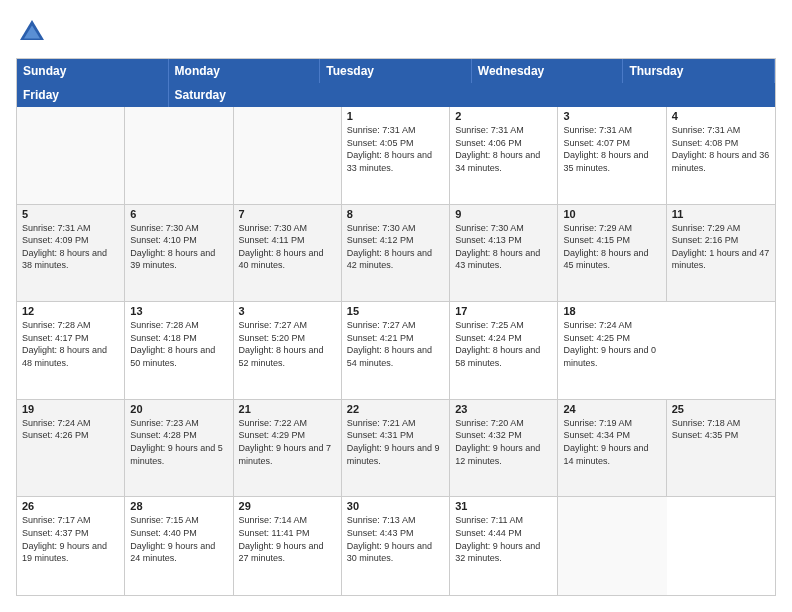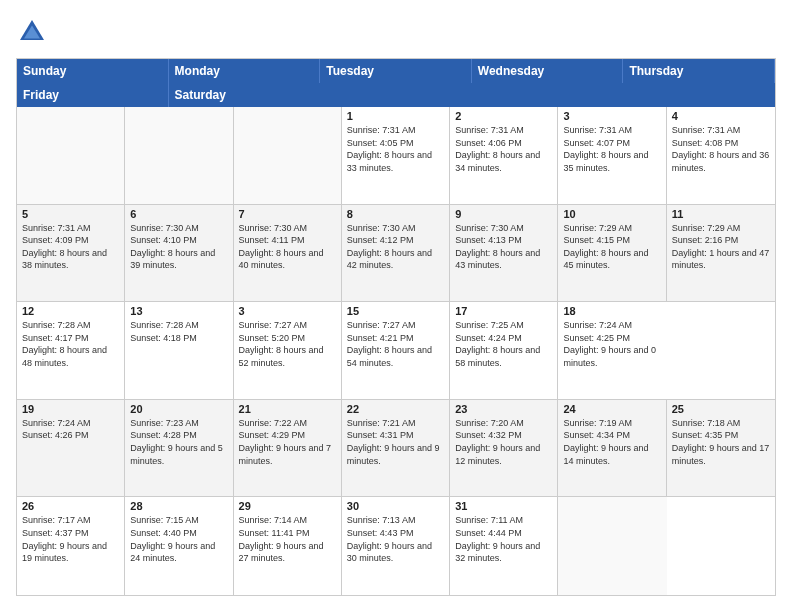--- a/index.html
+++ b/index.html
@@ -217,20 +217,21 @@
           <div class="cal-cell">
             <div class="day-num">12</div>
             <div class="cell-line">Sunrise: 7:28 AM</div>
             <div class="cell-line">Sunset: 4:17 PM</div>
             <div class="cell-line">Daylight: 8 hours and 48 minutes.</div>
           </div>
           <div class="cal-cell">
             <div class="day-num">13</div>
             <div class="cell-line">Sunrise: 7:28 AM</div>
             <div class="cell-line">Sunset: 4:18 PM</div>
+            <div class="cell-line">Daylight: 8 hours and 50 minutes.</div>
           </div>
           <div class="cal-cell">
             <div class="day-num">3</div>
             <div class="cell-line">Sunrise: 7:27 AM</div>
             <div class="cell-line">Sunset: 5:20 PM</div>
             <div class="cell-line">Daylight: 8 hours and 52 minutes.</div>
           </div>
           <div class="cal-cell">
             <div class="day-num">15</div>
             <div class="cell-line">Sunrise: 7:27 AM</div>
@@ -283,21 +284,20 @@
           <div class="cal-cell alt-bg">
             <div class="day-num">24</div>
             <div class="cell-line">Sunrise: 7:19 AM</div>
             <div class="cell-line">Sunset: 4:34 PM</div>
             <div class="cell-line">Daylight: 9 hours and 14 minutes.</div>
           </div>
           <div class="cal-cell alt-bg">
             <div class="day-num">25</div>
             <div class="cell-line">Sunrise: 7:18 AM</div>
             <div class="cell-line">Sunset: 4:35 PM</div>
-            <div class="cell-line">Daylight: 9 hours and 17 minutes.</div>
           </div>
         </div>
         <div class="cal-week">
           <div class="cal-cell">
             <div class="day-num">26</div>
             <div class="cell-line">Sunrise: 7:17 AM</div>
             <div class="cell-line">Sunset: 4:37 PM</div>
             <div class="cell-line">Daylight: 9 hours and 19 minutes.</div>
           </div>
           <div class="cal-cell">

